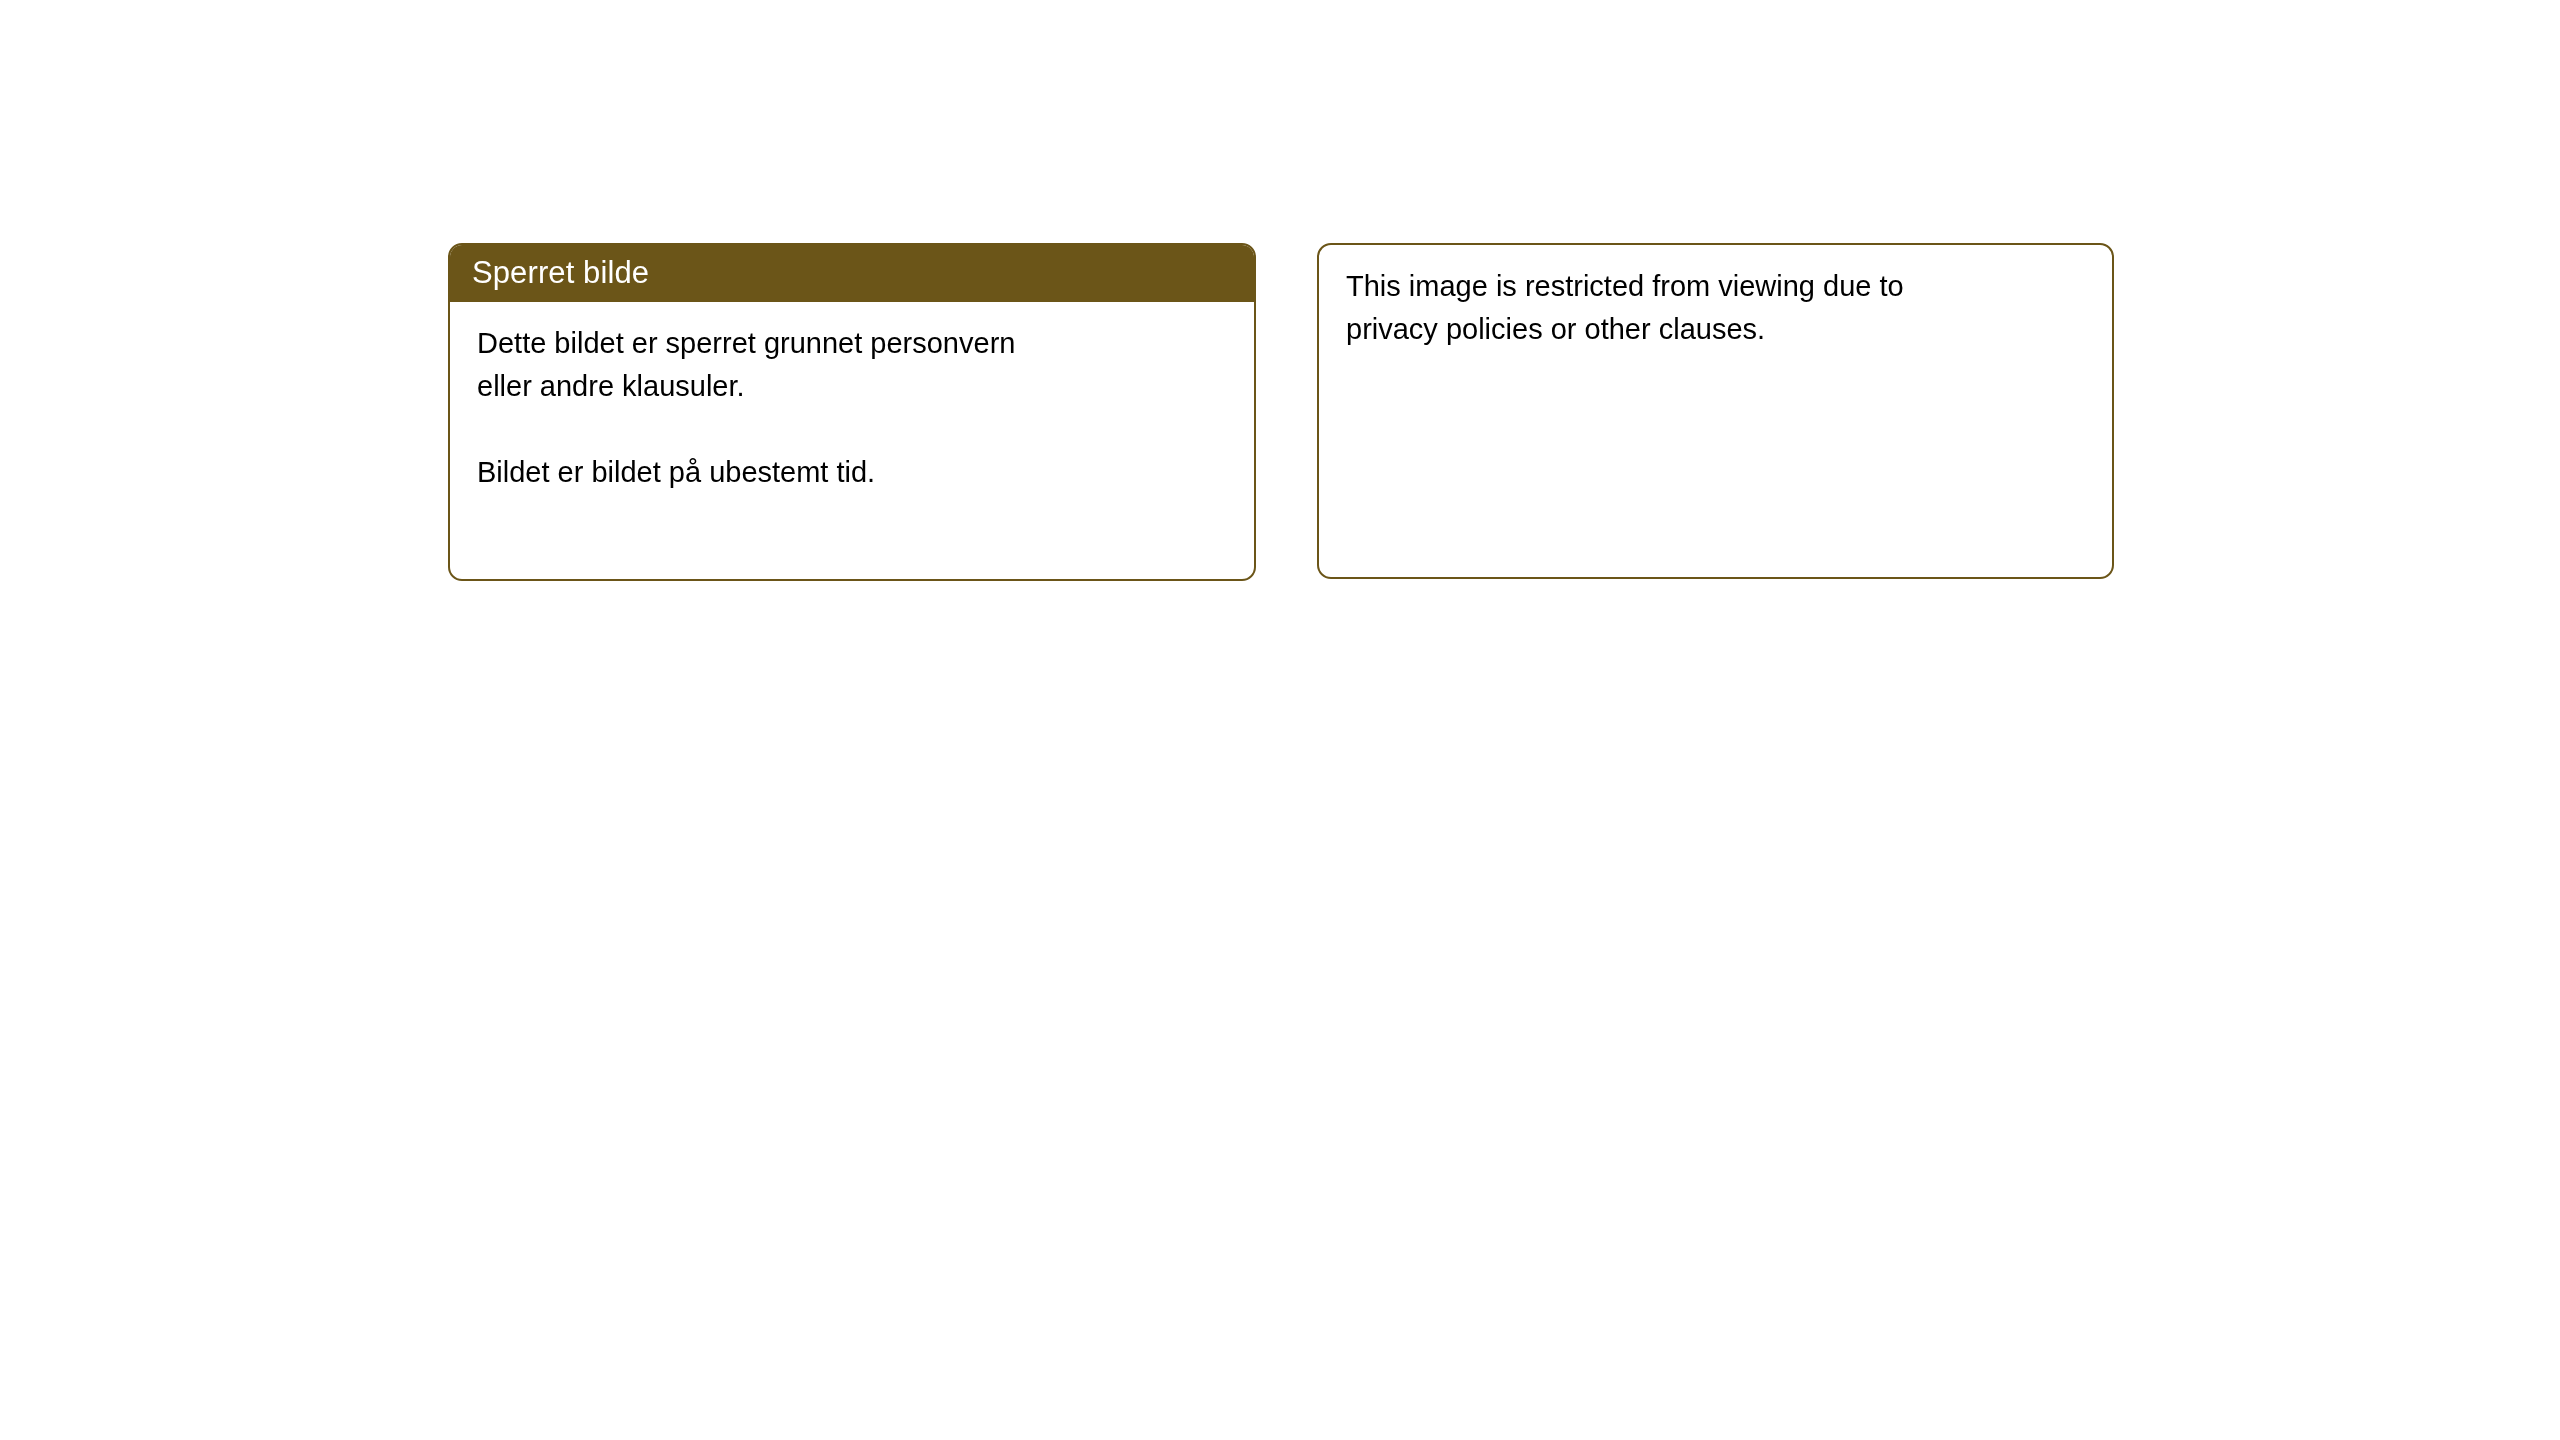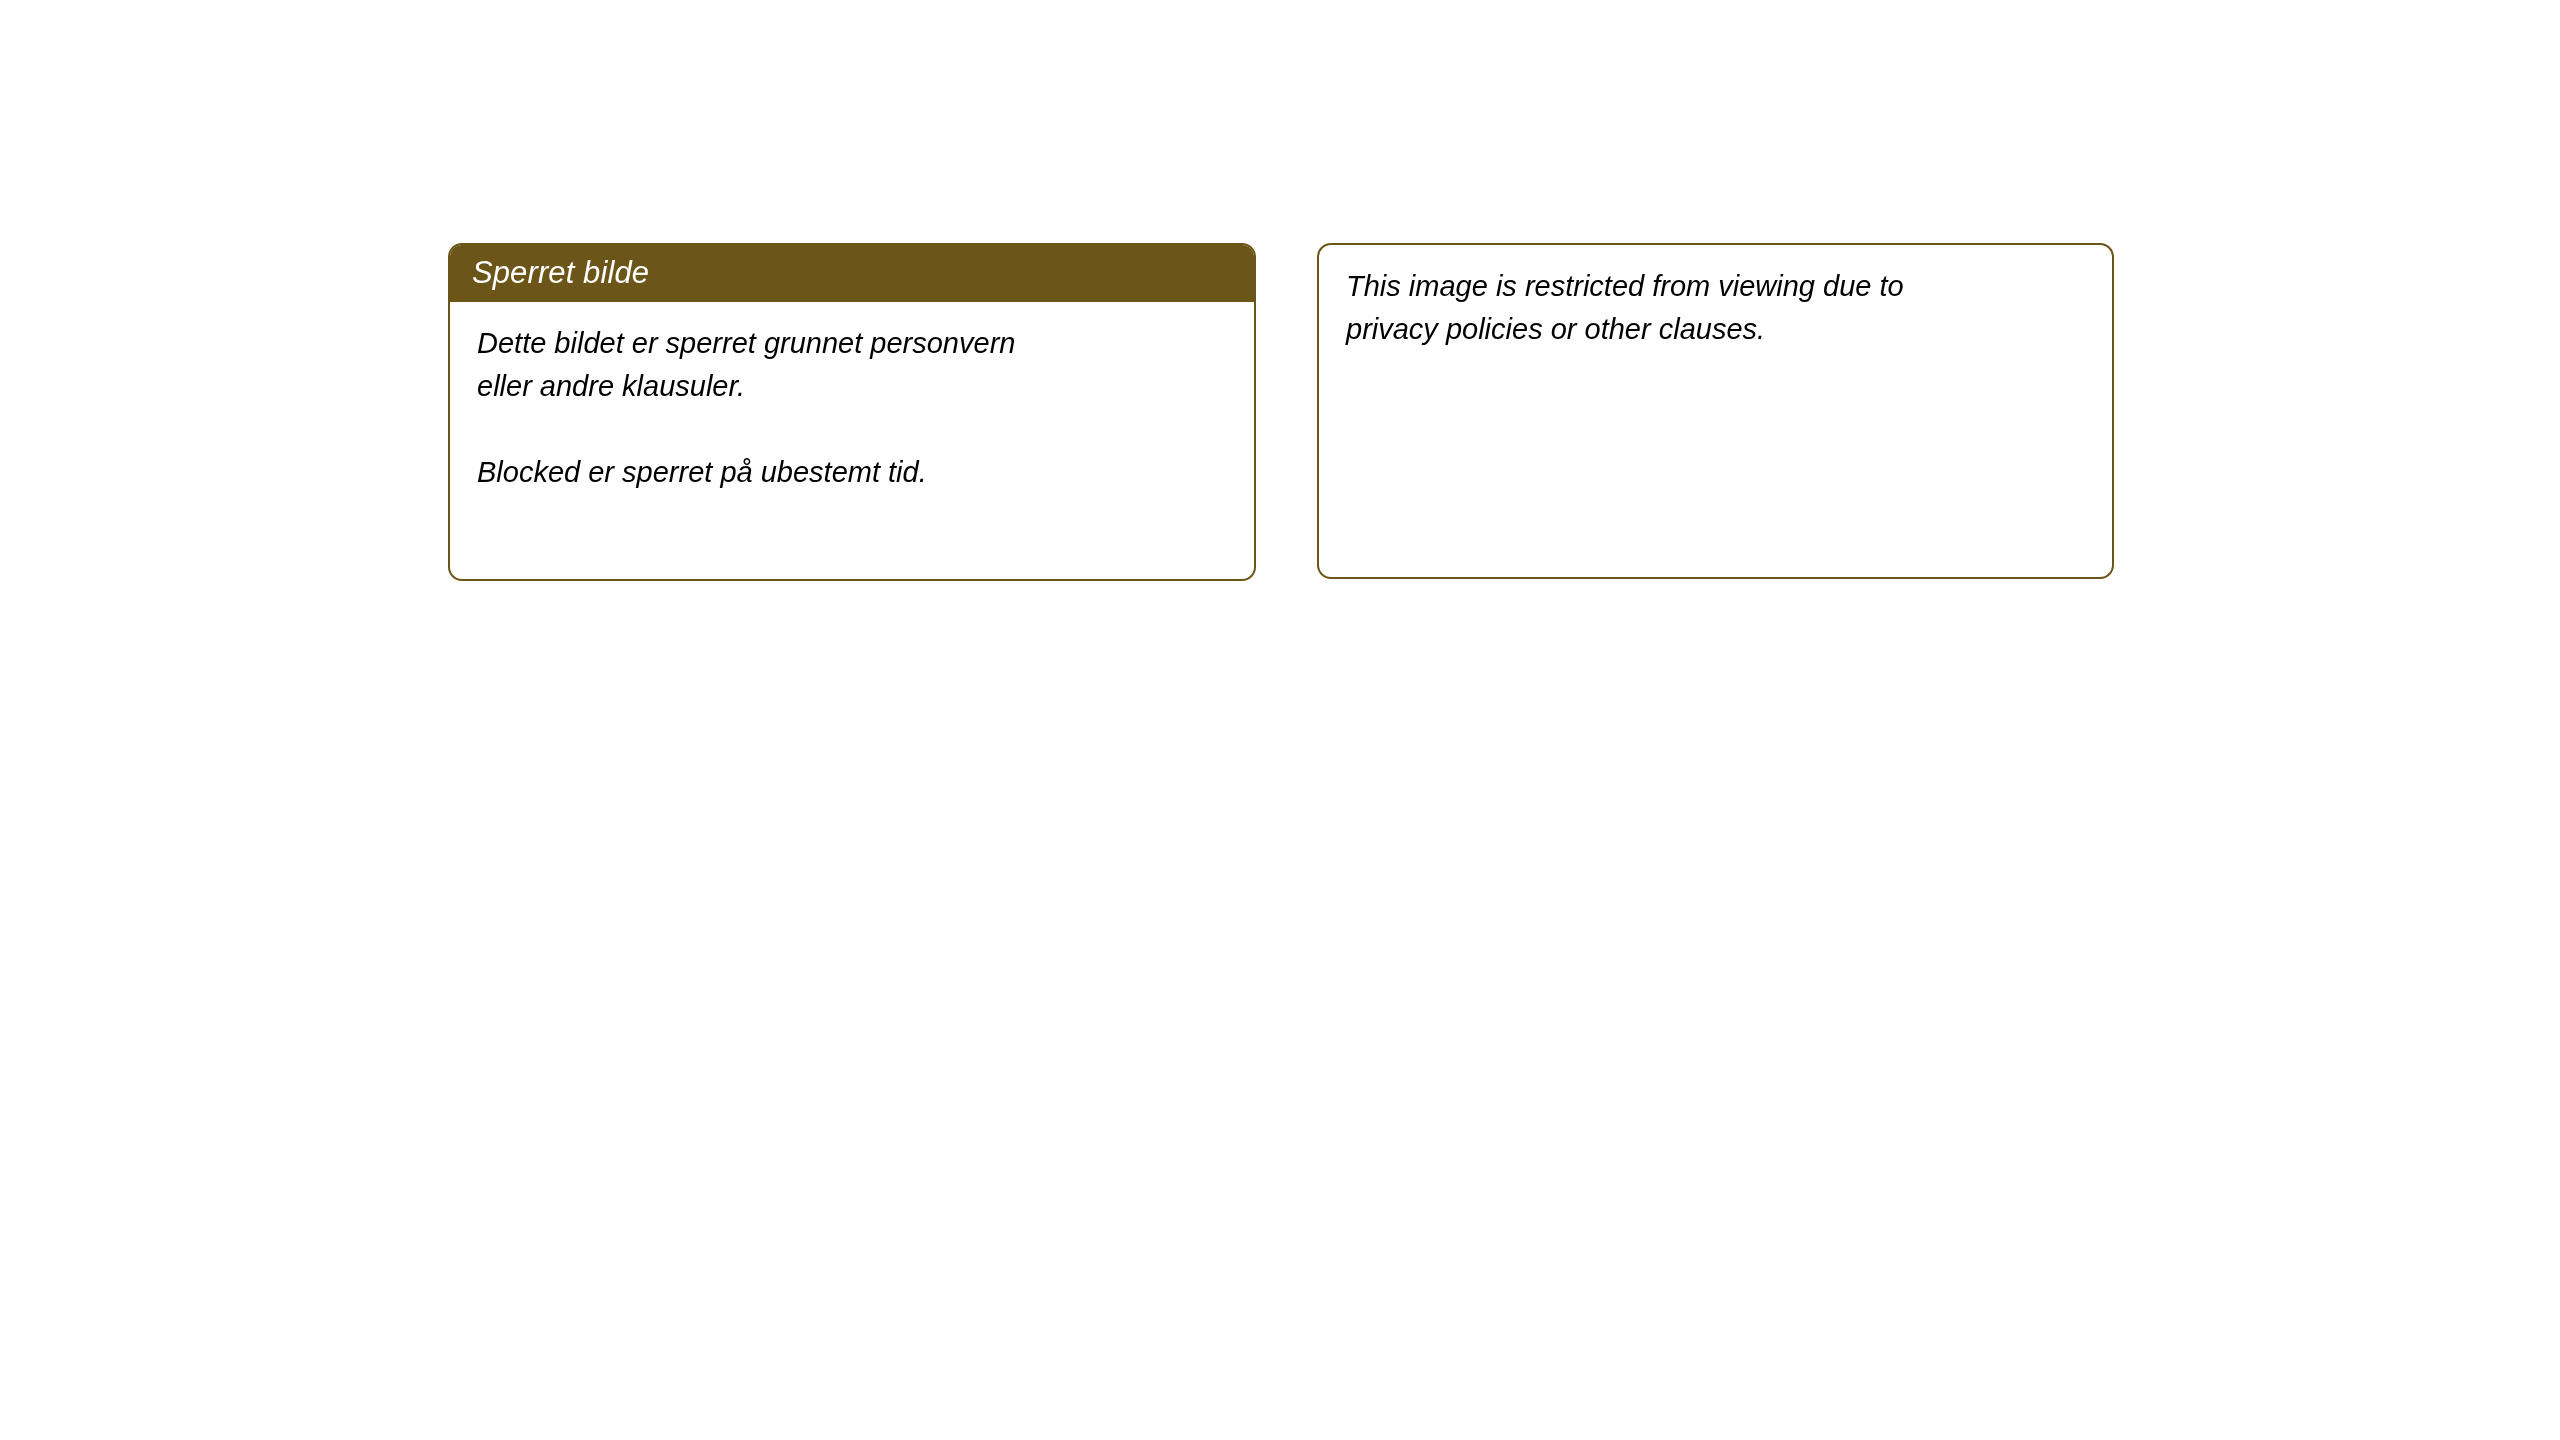--- a/index.html
+++ b/index.html
@@ -13,21 +13,20 @@
   body {
     font-family: "Liberation Sans", sans-serif;
     -webkit-font-smoothing: antialiased;
   }
 
   #stage {
     position: relative;
     width: 2560px;
     height: 1020px;
     background: #ffffff;
-    font-style: italic;
   }
 
   .notice-card {
     position: absolute;
     box-sizing: border-box;
     background: #ffffff;
     border: 2px solid #6b5518;
     border-radius: 14px;
     overflow: hidden;
   }
@@ -89,21 +88,21 @@
 
 <div id="stage">
 
   <div class="notice-card card-no">
     <div class="card-header">
       <span class="card-title">Sperret bilde</span>
     </div>
     <div class="card-body">
       <p class="body-para">Dette bildet er sperret grunnet personvern
 eller andre klausuler.</p>
-      <p class="body-para">Blocked er sperret på ubestemt tid.</p>
+      <p class="body-para">Bildet er bildet på ubestemt tid.</p>
     </div>
   </div>
 
   <div class="notice-card card-en">
     <div class="card-body">
       <p class="body-para">This image is restricted from viewing due to
 privacy policies or other clauses.</p>
     </div>
   </div>
 

